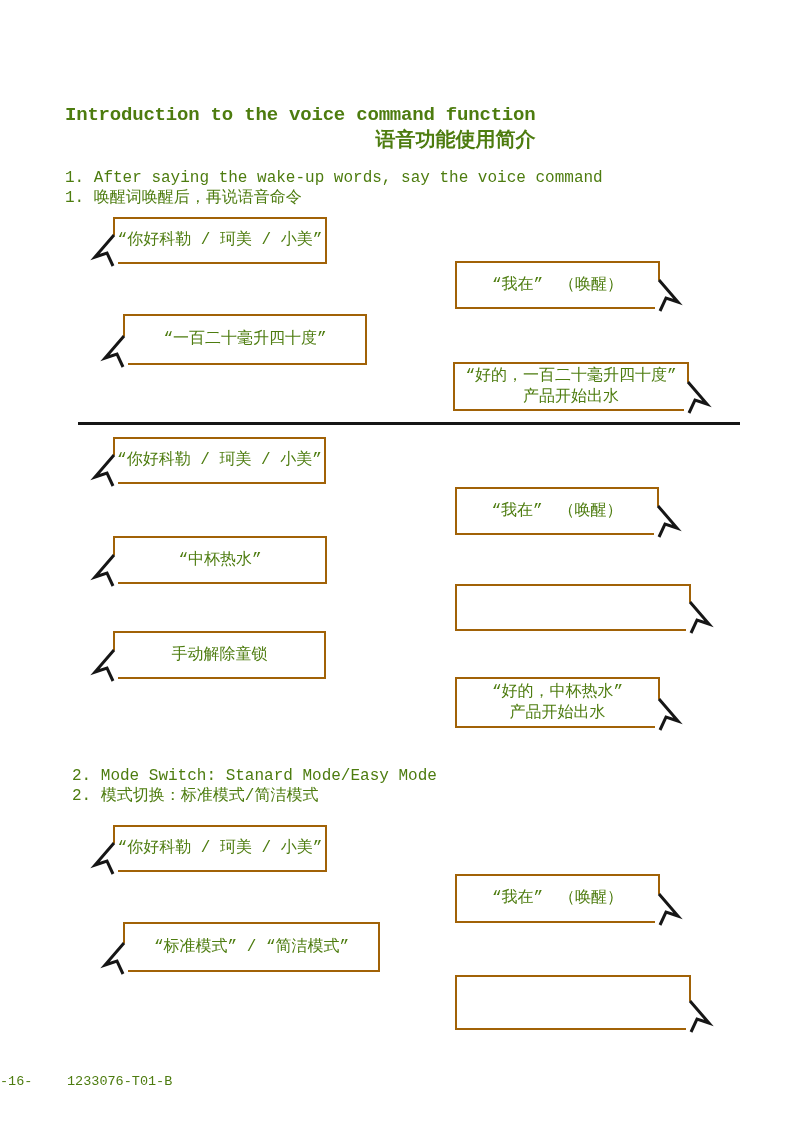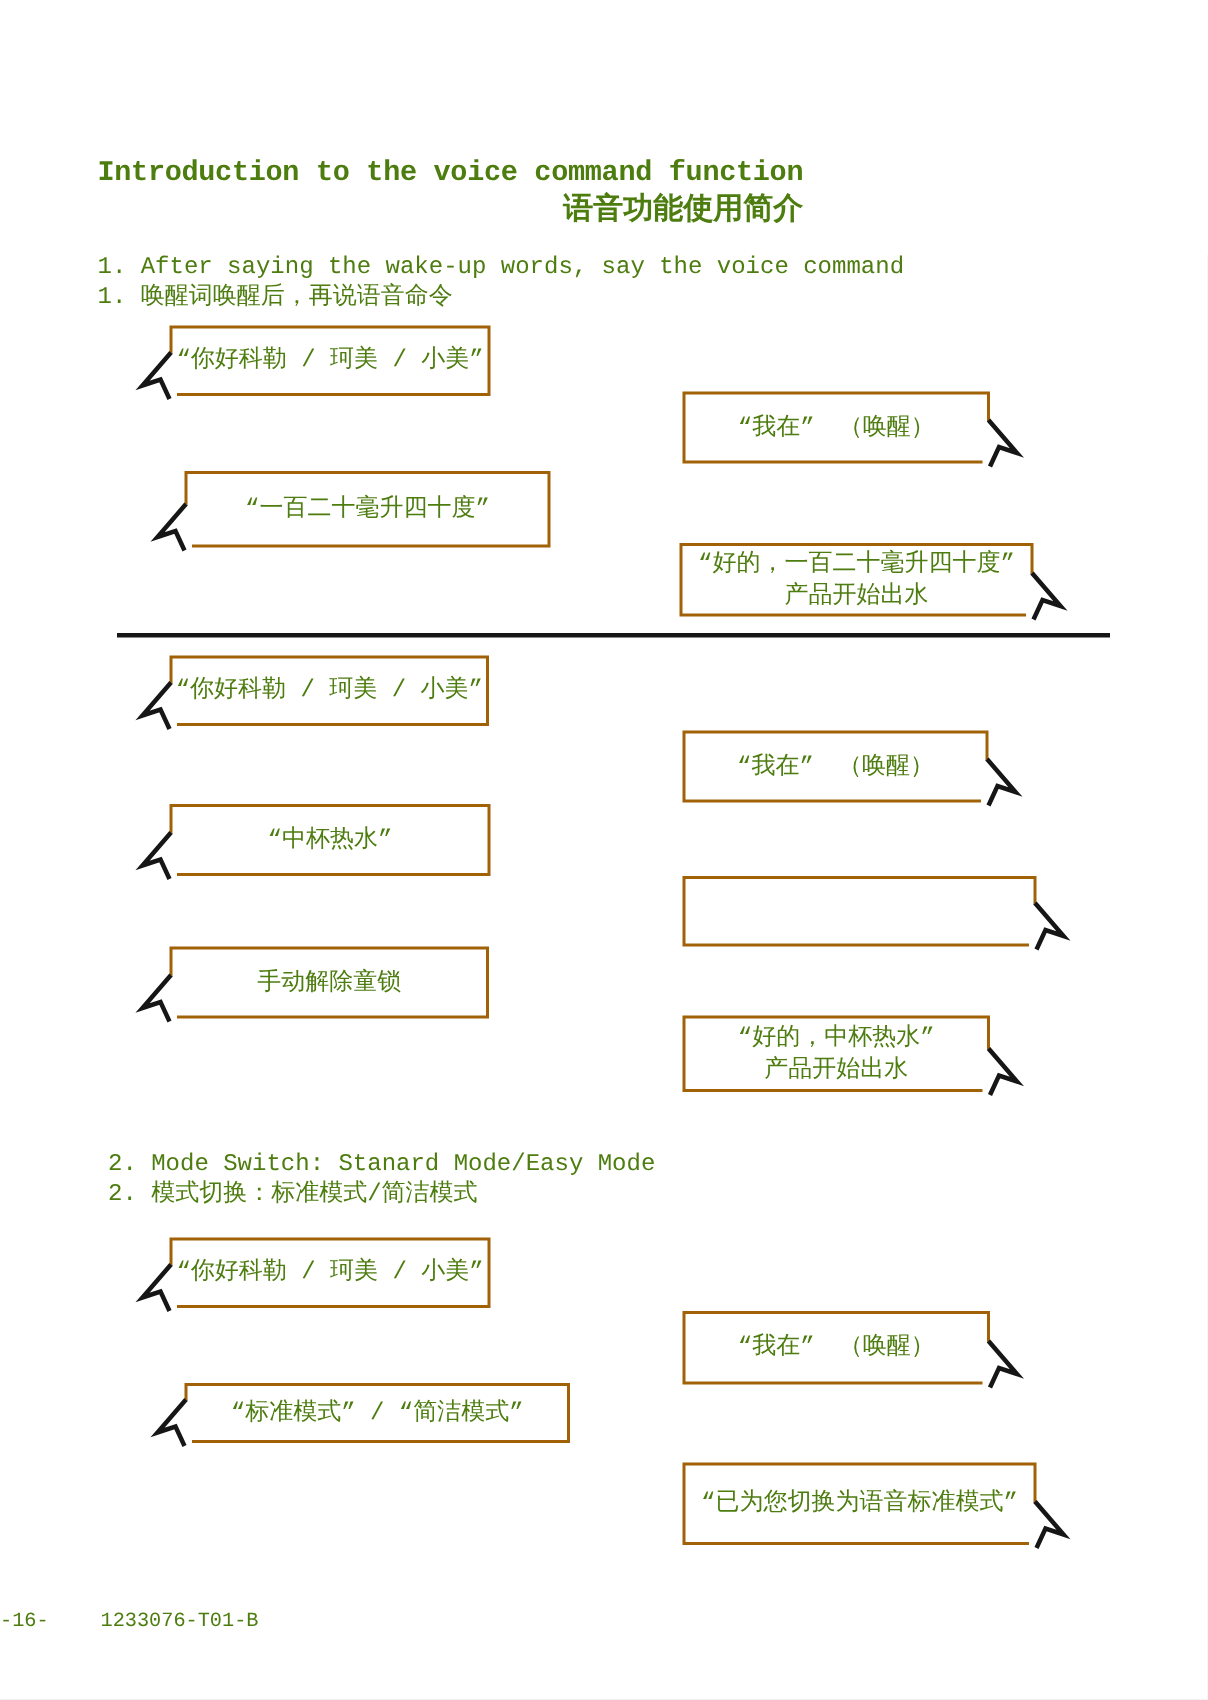--- a/index.html
+++ b/index.html
@@ -164,32 +164,31 @@
   </div>
 
   <div class="bubble" style="left:455px; top:874px; width:205px; height:49px;">
     <svg class="tail tail-r" width="30" height="32" viewBox="0 0 30 32">
       <path d="M8,0 L27,22 L15,18 L9,31 L4,31 L4,4 Z" fill="#ffffff"></path>
       <path d="M8,0 L27,22 L15,18 L9,31" fill="none" stroke="#161616" stroke-width="3"></path>
     </svg>
     <div>“我在”　（唤醒）</div>
   </div>
 
-  <div class="bubble" style="left:123px; top:922px; width:257px; height:40px;">
+  <div class="bubble" style="left:123px; top:922px; width:257px; height:50px;">
     <svg class="tail tail-l" width="30" height="32" viewBox="0 0 30 32">
       <path d="M22,0 L3,22 L15,18 L21,31 L26,31 L26,4 Z" fill="#ffffff"></path>
       <path d="M22,0 L3,22 L15,18 L21,31" fill="none" stroke="#161616" stroke-width="3"></path>
     </svg>
     <div>“标准模式” / “简洁模式”</div>
   </div>
 
   <div class="bubble" style="left:455px; top:975px; width:236px; height:55px;">
     <svg class="tail tail-r" width="30" height="32" viewBox="0 0 30 32">
       <path d="M8,0 L27,22 L15,18 L9,31 L4,31 L4,4 Z" fill="#ffffff"></path>
       <path d="M8,0 L27,22 L15,18 L9,31" fill="none" stroke="#161616" stroke-width="3"></path>
     </svg>
-    <div>“已为您切换为语音标准模式”</div>
   </div>
 
   <div class="abs footer-text" style="left:67px; top:1074px;">1233076-T01-B</div>
   <div class="abs footer-text" style="left:0px; top:1074px; width:805px; text-align:left;">-16-</div>
 
 </div>
 
 </body></html>

